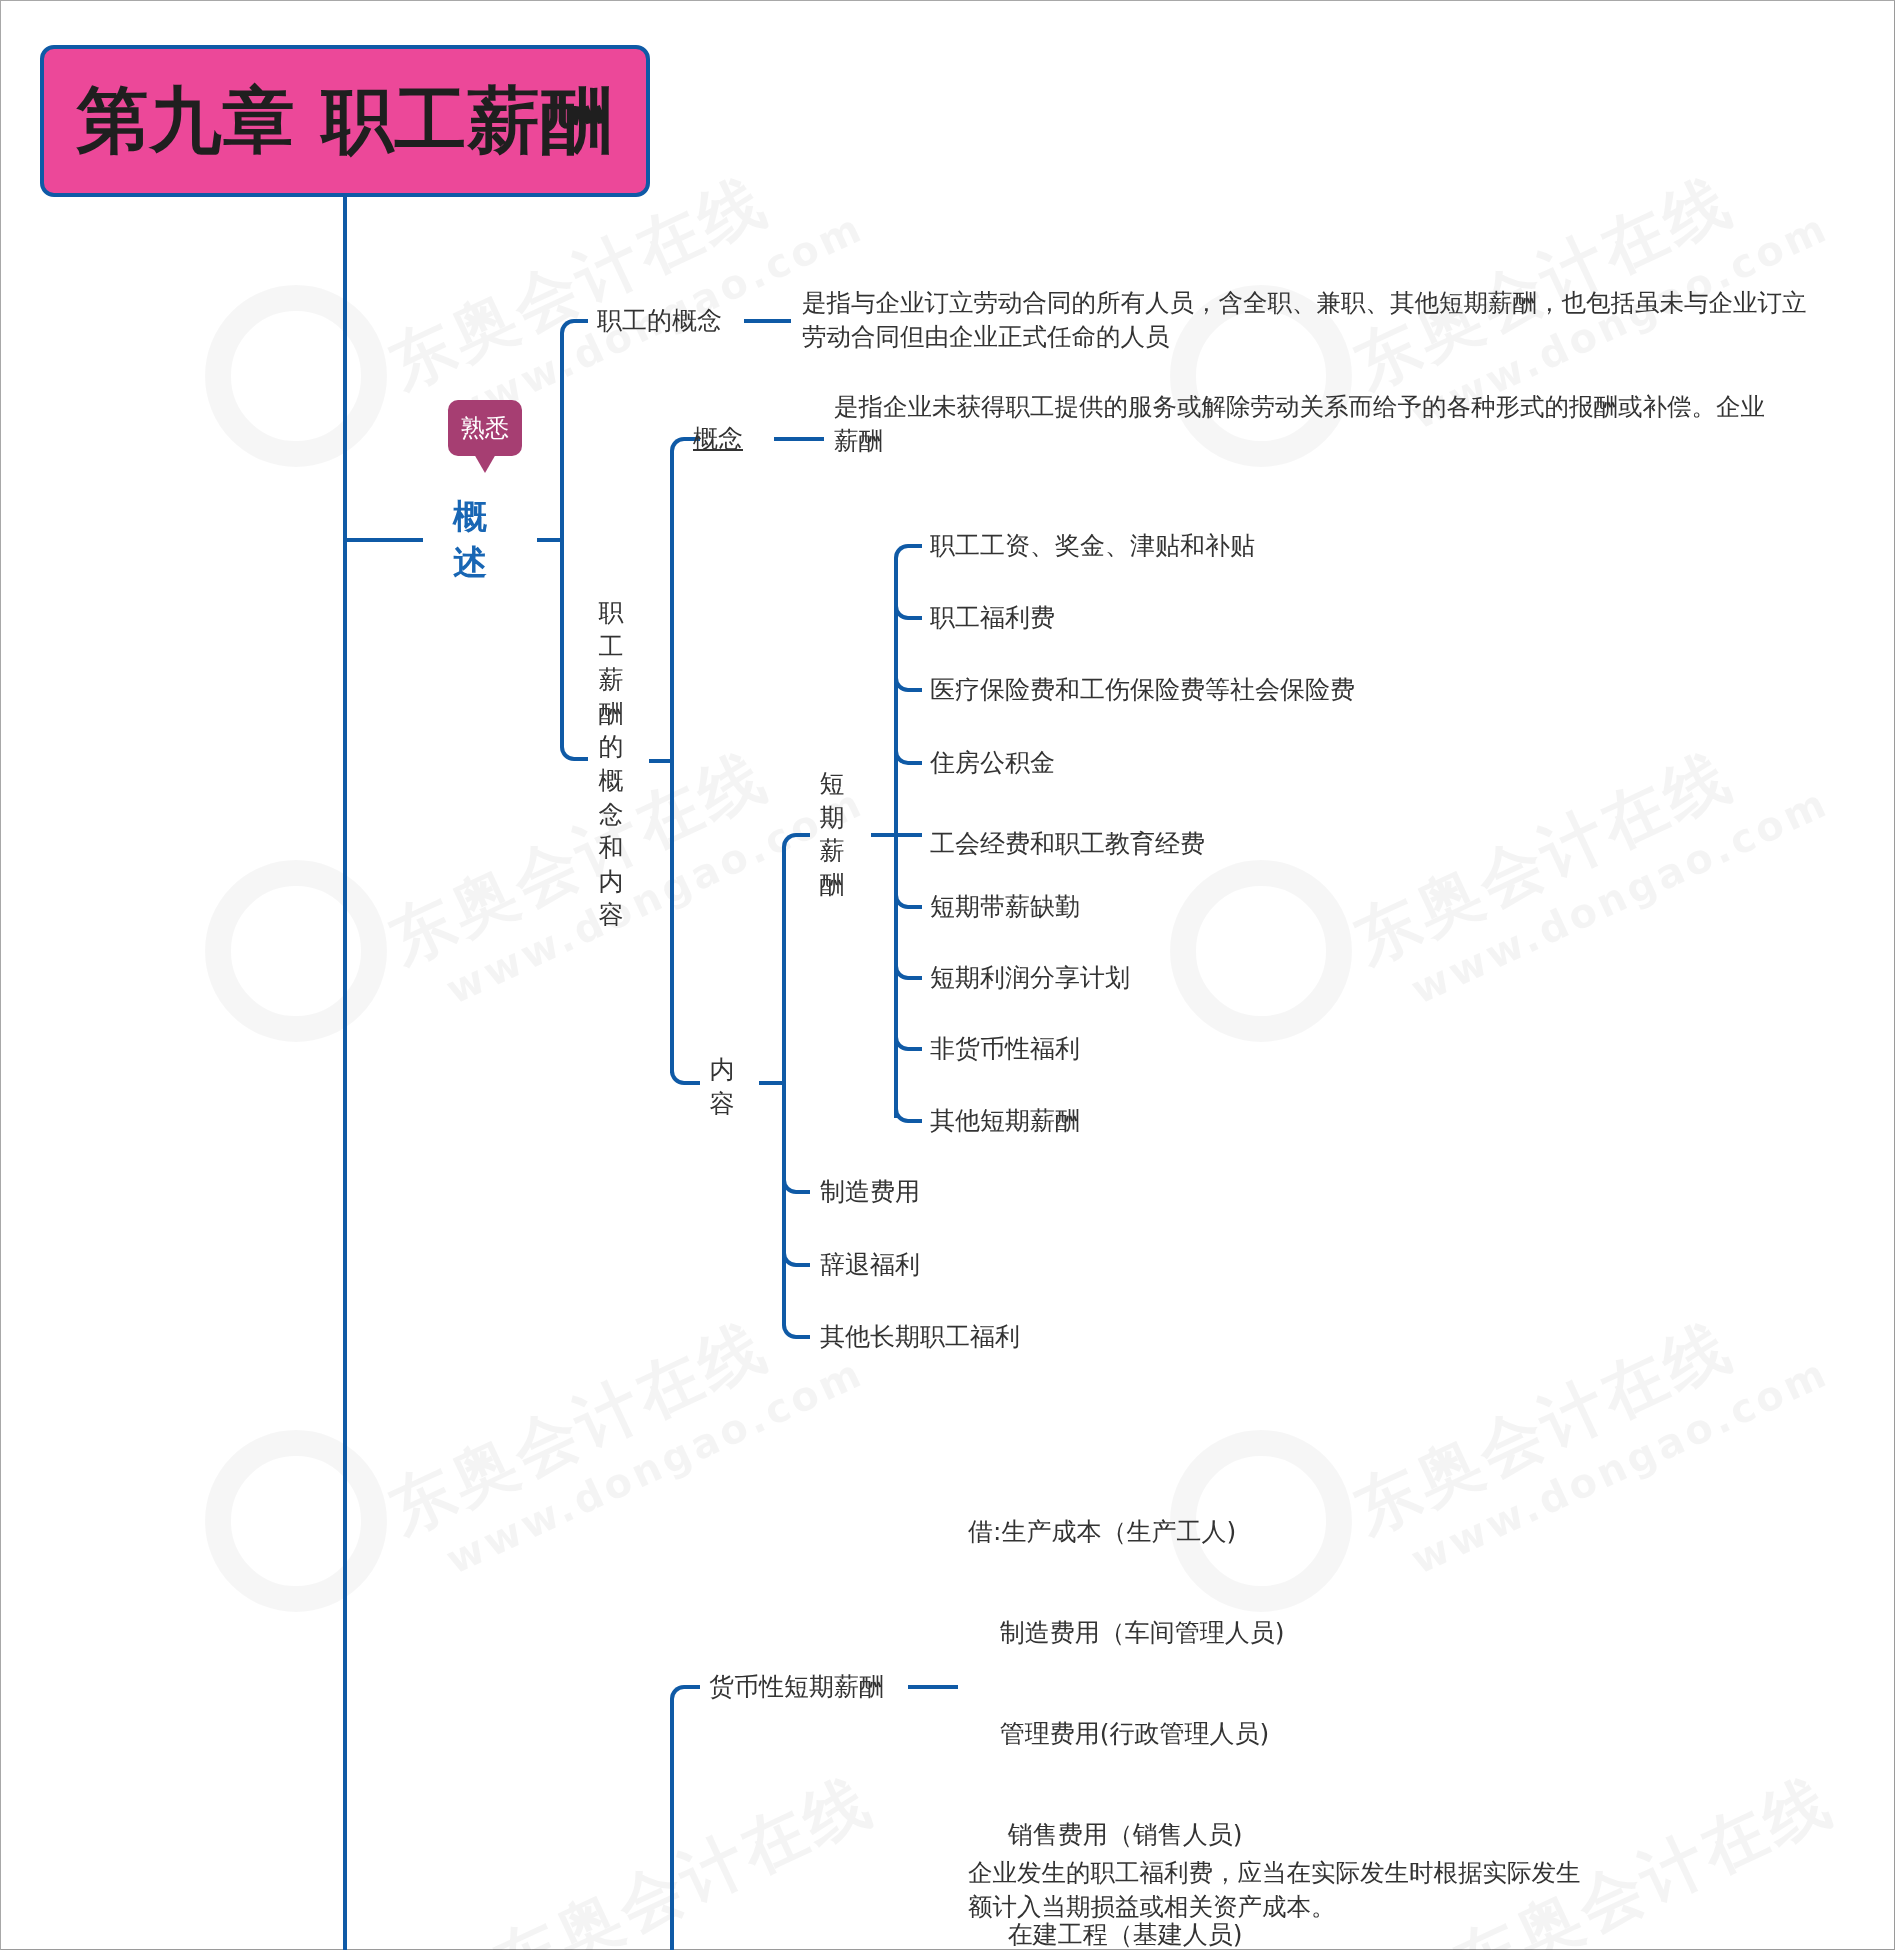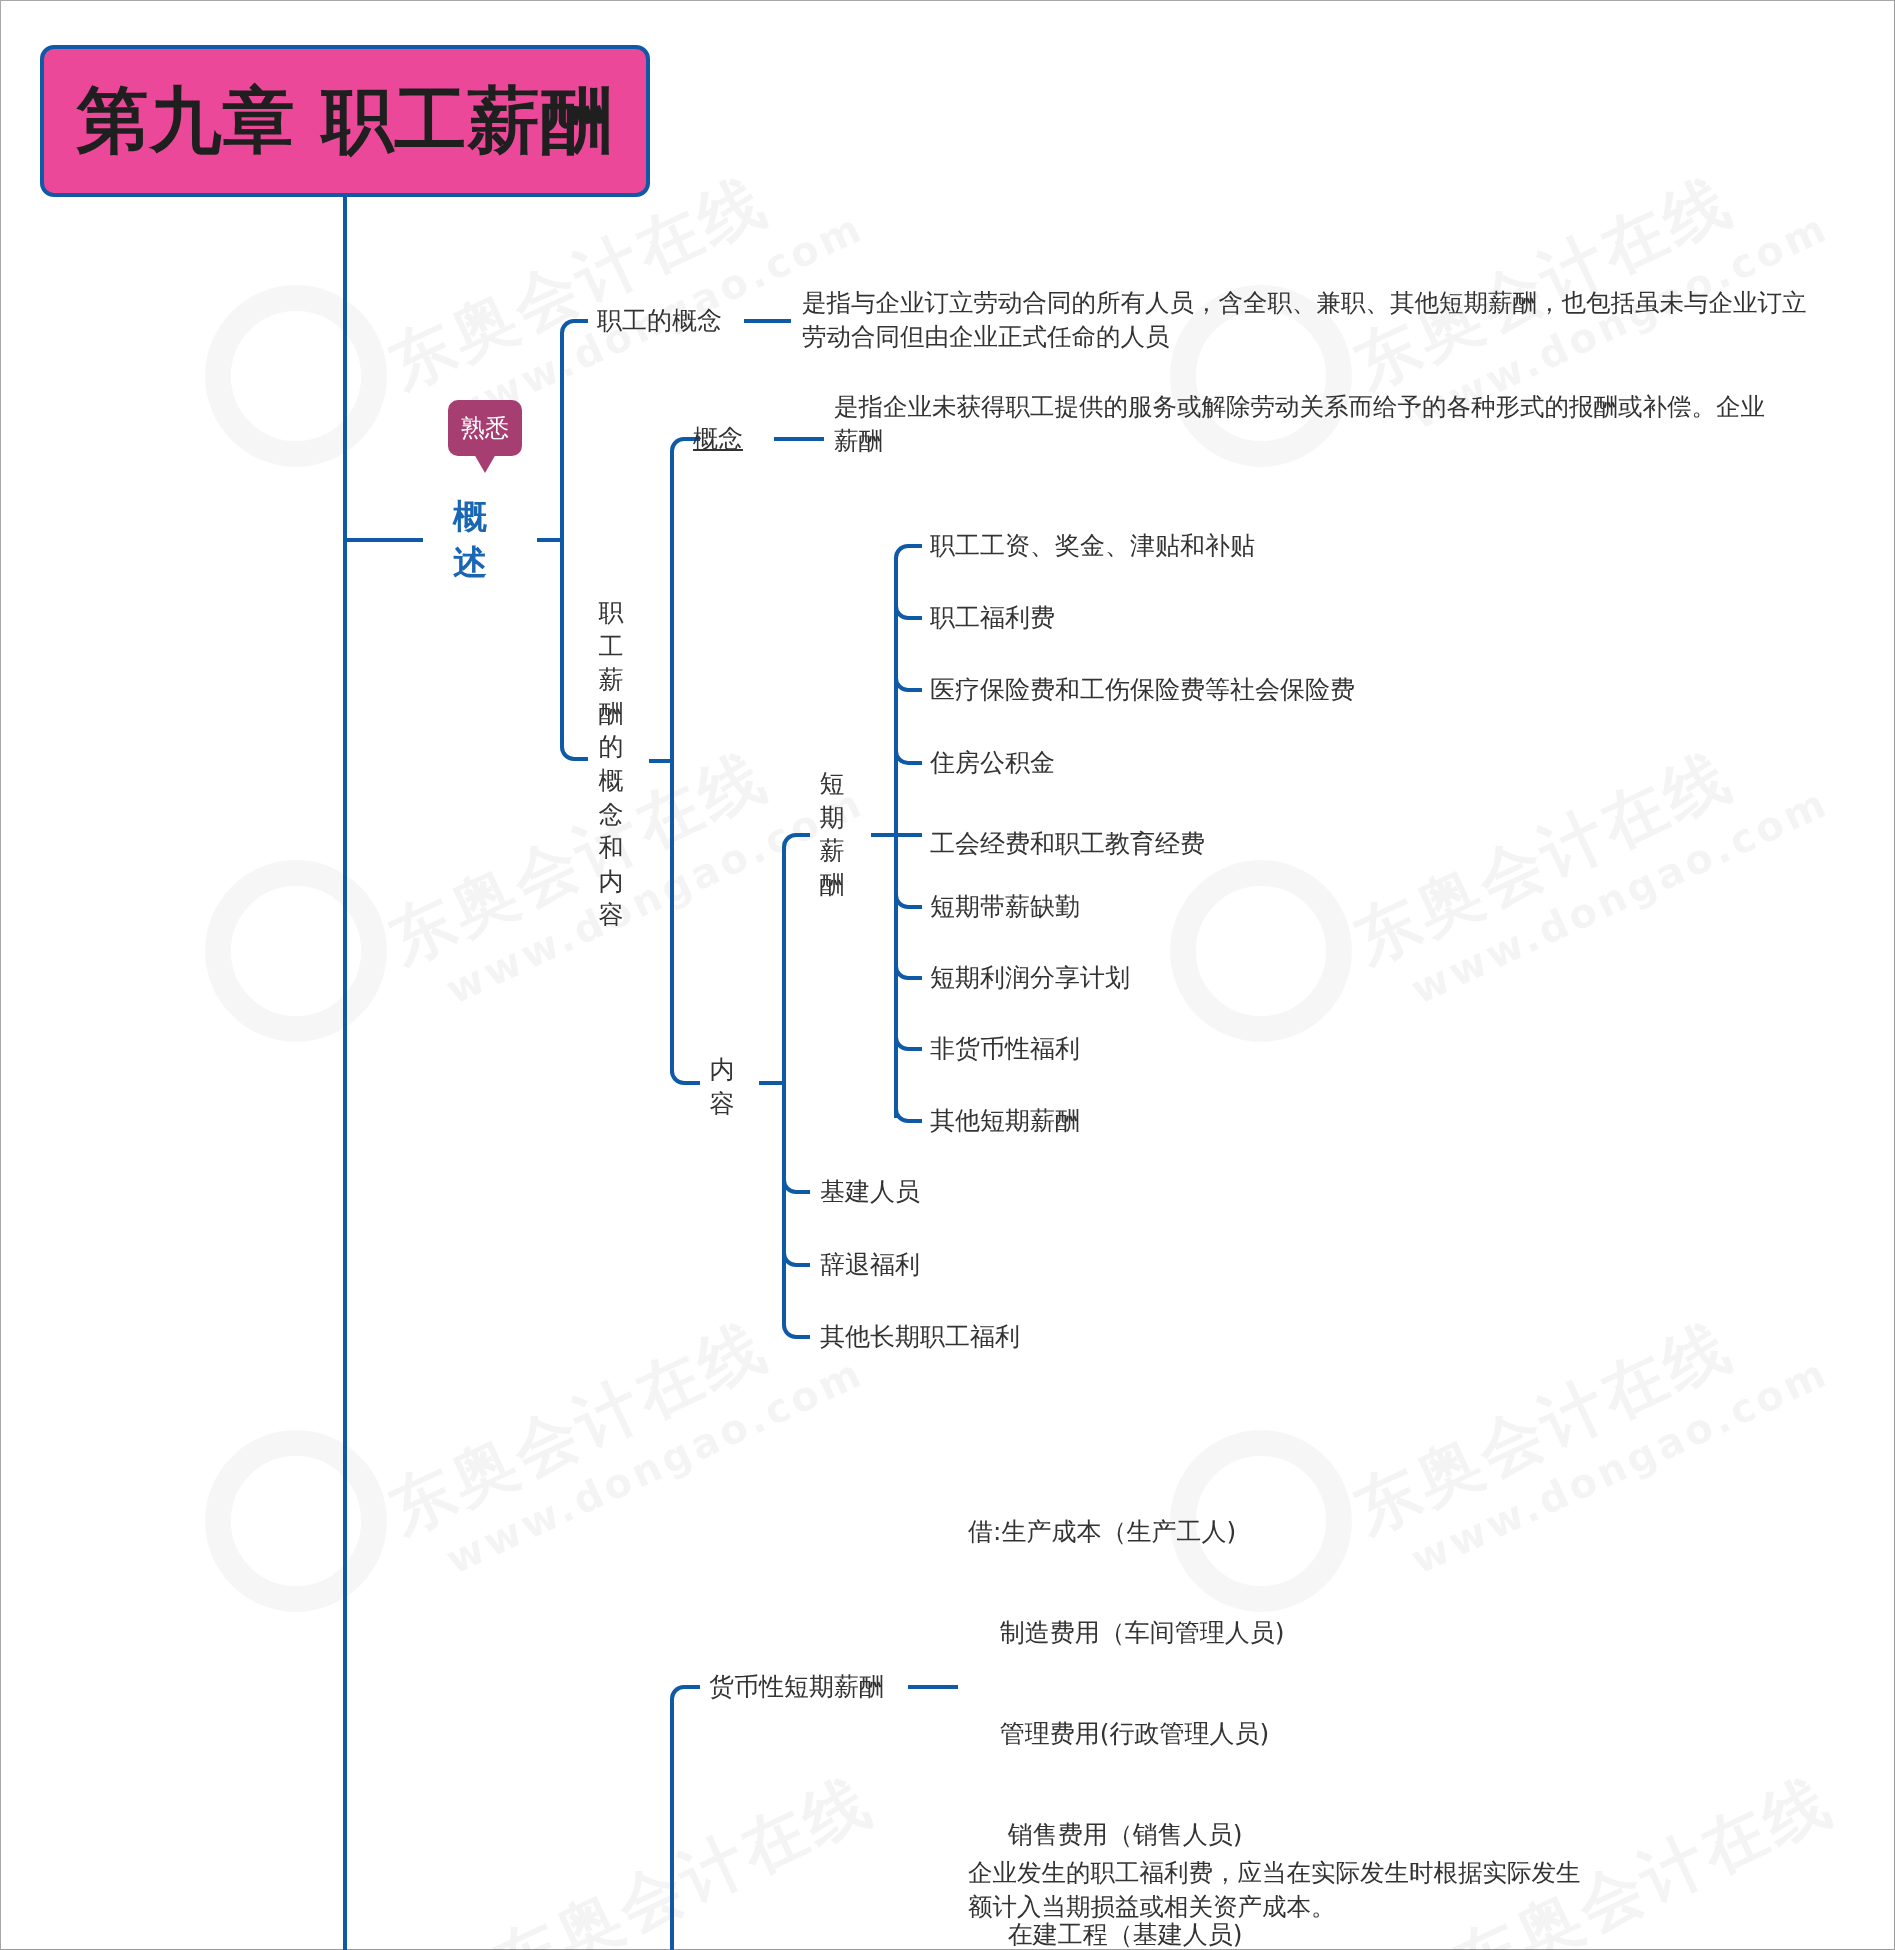--- a/index.html
+++ b/index.html
@@ -174,21 +174,21 @@
 <div class="node" style="left:930px;top:531px;">职工工资、奖金、津贴和补贴</div>
 <div class="node" style="left:930px;top:603px;">职工福利费</div>
 <div class="node" style="left:930px;top:675px;">医疗保险费和工伤保险费等社会保险费</div>
 <div class="node" style="left:930px;top:748px;">住房公积金</div>
 <div class="node" style="left:930px;top:820px;margin-top:9px;">工会经费和职工教育经费</div>
 <div class="node" style="left:930px;top:892px;">短期带薪缺勤</div>
 <div class="node" style="left:930px;top:963px;">短期利润分享计划</div>
 <div class="node" style="left:930px;top:1034px;">非货币性福利</div>
 <div class="node" style="left:930px;top:1106px;">其他短期薪酬</div>
 
-<div class="node" style="left:820px;top:1177px;">基建人员</div>
+<div class="node" style="left:820px;top:1177px;">制造费用</div>
 <div class="node" style="left:820px;top:1250px;">辞退福利</div>
 <div class="node" style="left:820px;top:1322px;">其他长期职工福利</div>
 
 <div class="corner-tl" style="left:670px;top:1685px;"></div>
 <div class="ln v" style="left:670px;top:1699px;height:251px;"></div>
 <div class="ln h" style="left:684px;top:1685px;width:16px;"></div>
 <div class="node" style="left:709px;top:1672px;">货币性短期薪酬</div>
 <div class="ln h" style="left:908px;top:1685px;width:50px;"></div>
 
 <div class="journal" style="left:968px;top:1448px;">

